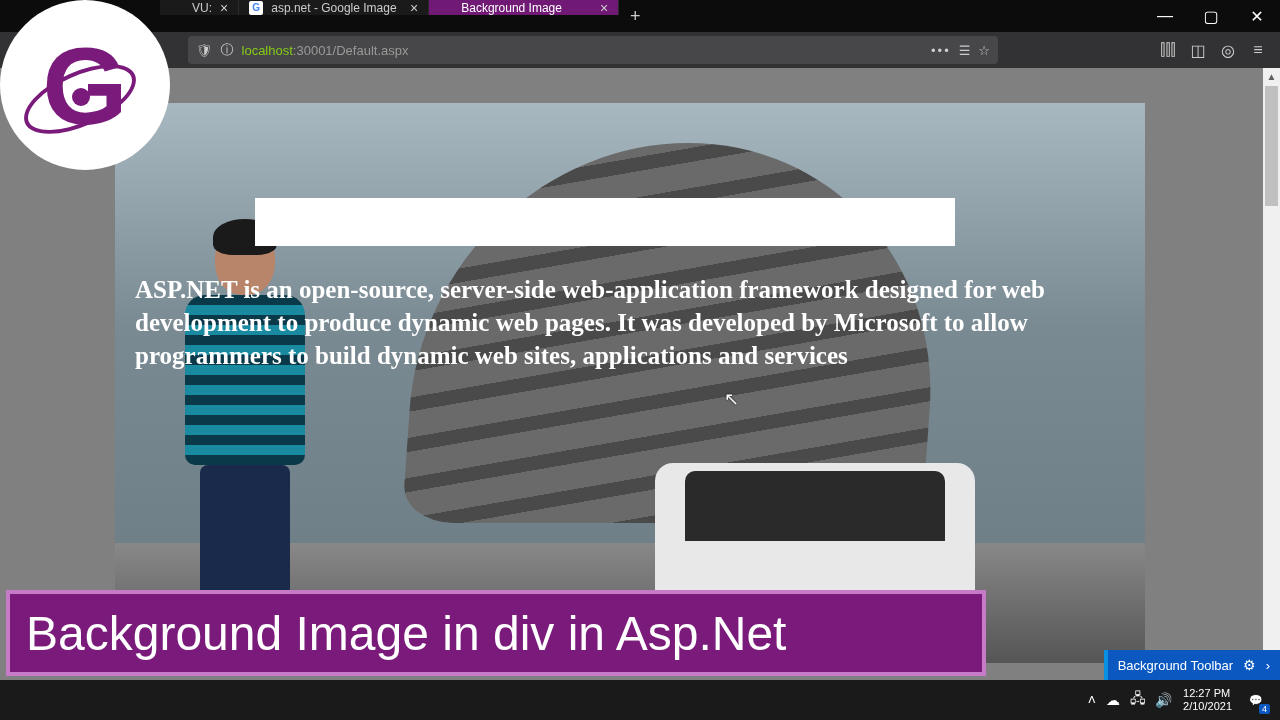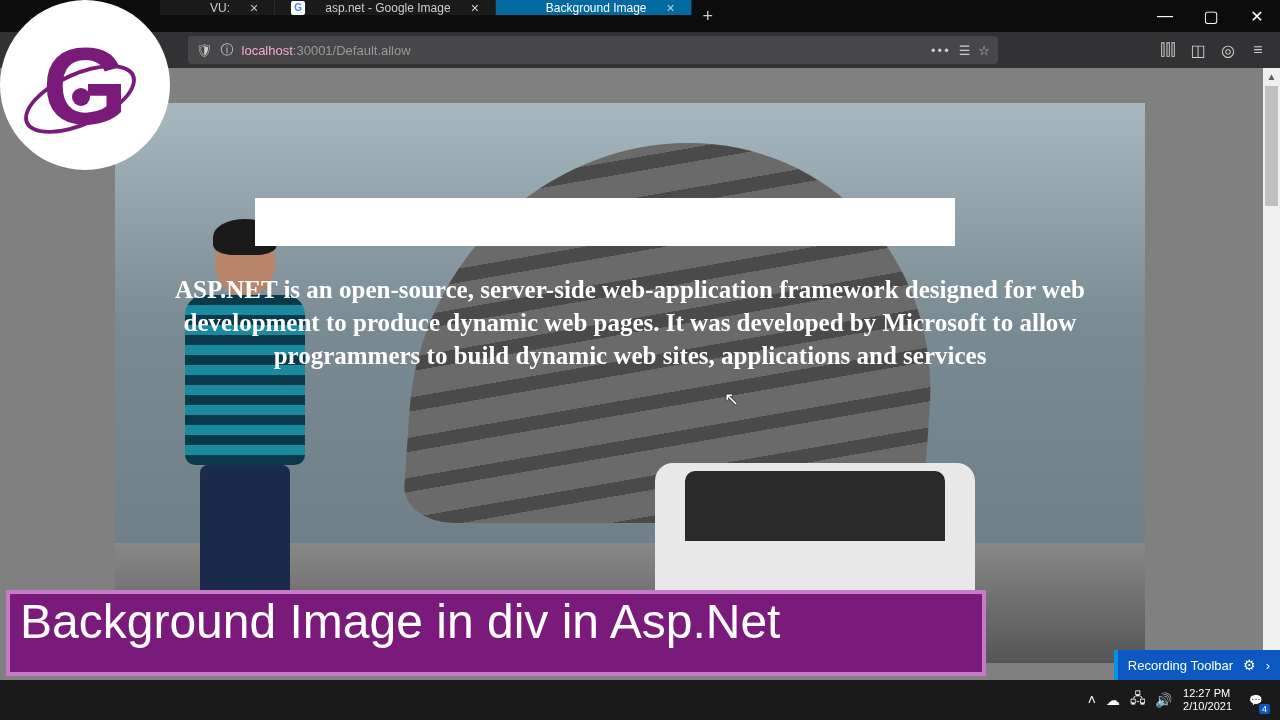--- a/index.html
+++ b/index.html
@@ -1,36 +1,36 @@
 <!DOCTYPE html>
 <html><head>
 <meta charset="utf-8">
 <style>
 *{margin:0;padding:0;box-sizing:border-box;font-family:"Segoe UI",Arial,sans-serif}
 body{width:1280px;height:720px;overflow:hidden;background:#000;position:relative}
 
 
 .titlebar{height:32px;background:#0c0c0c;display:flex;align-items:stretch;color:#fff}
 .tabs{display:flex;align-items:stretch;flex:1;margin-left:160px}
-.tab{display:flex;align-items:center;height:15px;padding:0 16px;gap:20px;font-size:12px;border-right:1px solid #2a2a2a;min-width:190px}
+.tab{display:flex;align-items:center;height:15px;padding:0 10px;gap:8px;font-size:12px;border-right:1px solid #2a2a2a;min-width:190px}
 .tab.inactive{background:#1a1a1a;color:#ccc}
-.tab.active{background:#0369a1;color:#fff}
+.tab.active{background:#701a75;color:#fff}
 .tab .favicon{width:14px;height:14px;border-radius:2px;display:inline-flex;align-items:center;justify-content:center;font-size:10px}
 .tab .close{margin-left:auto;color:#ccc;font-size:14px;cursor:pointer}
 .newtab{width:32px;display:flex;align-items:center;justify-content:center;color:#ccc;font-size:18px;cursor:pointer}
 .wincontrols{margin-left:auto;display:flex}
 .winbtn{width:46px;display:flex;align-items:center;justify-content:center;color:#fff}
 
 
 .navbar{height:36px;background:#323234;display:flex;align-items:center;padding:0 8px;gap:6px}
 .navicon{width:28px;height:28px;display:flex;align-items:center;justify-content:center;color:#ccc}
 .urlbar{flex:1;height:28px;background:#474749;border-radius:4px;display:flex;align-items:center;padding:0 8px;gap:8px;color:#ccc;font-size:13px;margin:0 150px 0 180px}
 .urlbar .shield{color:#ccc}
 .urlbar .urltext{flex:1;color:#999}
-.urlbar .urltext .host{color:#f9a8d4}
+.urlbar .urltext .host{color:#84cc16}
 .urlbar .dots{letter-spacing:2px}
 .right-icons{display:flex;gap:2px}
 
 
 .viewport{position:relative;height:612px;background:#808080;overflow:hidden}
 .scrollbar{position:absolute;right:0;top:0;width:17px;height:100%;background:#f0f0f0}
 .scrollbar .thumb{position:absolute;top:18px;left:2px;width:13px;height:120px;background:#c0c0c0}
 .scrollbar .arr{position:absolute;left:0;width:17px;height:17px;display:flex;align-items:center;justify-content:center;color:#606060;font-size:10px}
 .scrollbar .arr.up{top:0}
 .scrollbar .arr.down{bottom:0}
@@ -43,30 +43,30 @@
 .car::before{content:"";position:absolute;top:8px;left:30px;width:260px;height:70px;background:#2a2a2a;border-radius:10px 10px 0 0}
 .car .wheel{position:absolute;bottom:-18px;width:58px;height:58px;background:#1a1a1a;border-radius:50%;border:8px solid #333}
 .car .wheel.l{left:28px}.car .wheel.r{right:28px}
 .person{position:absolute;left:60px;top:120px;width:140px;height:420px}
 .person .head{width:60px;height:72px;background:#b8856a;border-radius:50% 50% 44% 44%;margin:0 auto}
 .person .hair{position:absolute;top:-4px;left:38px;width:64px;height:36px;background:#1a1a1a;border-radius:50% 50% 30% 30%}
 .person .torso{width:120px;height:170px;margin:0 auto;background:repeating-linear-gradient(180deg,#0a3a4a 0 10px,#1a8aa0 10px 20px);border-radius:20px 20px 10px 10px}
 .person .legs{width:90px;height:200px;margin:0 auto;background:#1a2a4a;border-radius:8px}
 
 .whitebar{position:absolute;left:140px;top:95px;width:700px;height:48px;background:#fff}
-.desc{position:absolute;left:20px;right:20px;top:170px;color:#fff;font-family:Georgia,"Times New Roman",serif;font-weight:bold;font-size:25px;text-align:center;line-height:1.32}
+.desc{position:absolute;left:20px;right:20px;top:170px;color:#fff;font-family:Georgia,"Times New Roman",serif;font-weight:bold;font-size:25px;line-height:1.32}
 
 
 .logo{position:absolute;top:0;left:0;width:170px;height:170px;background:#fff;border-radius:50%;display:flex;align-items:center;justify-content:center;z-index:50}
 .logo-g{font-size:110px;font-weight:900;color:#7a1a7a;font-family:Arial,sans-serif;position:relative}
 .logo-ring{position:absolute;width:120px;height:54px;border:4px solid #7a1a7a;border-radius:50%;transform:rotate(-24deg);top:72px;left:20px}
 .logo-dot{position:absolute;width:18px;height:18px;background:#7a1a7a;border-radius:50%;top:88px;left:72px}
 
 
-.caption{position:absolute;left:6px;bottom:44px;width:980px;height:86px;background:#7a1a7a;border:4px solid #c77ac7;display:flex;padding:0 10px;z-index:40}
+.caption{position:absolute;left:6px;bottom:44px;width:980px;height:86px;background:#7a1a7a;border:4px solid #c77ac7;display:flex;align-items:center;padding:0 16px;z-index:40}
 .caption-text{color:#fff;font-size:48px;font-weight:400;font-family:Arial,sans-serif}
 
 
 .rec{position:absolute;right:0;bottom:40px;height:30px;background:#0a58c0;color:#fff;display:flex;align-items:center;padding:0 10px;gap:10px;font-size:13px;z-index:45;border-left:4px solid #0a90e0}
 .rec .gear{font-size:14px}
 
 
 .taskbar{position:absolute;left:0;bottom:0;width:100%;height:40px;background:#1a1a1a;display:flex;align-items:center;z-index:60}
 .taskbar .spacer{flex:1}
 .tray{display:flex;align-items:center;gap:10px;color:#fff;padding:0 10px;font-size:11px}
@@ -103,21 +103,21 @@
     <div class="winbtn">▢</div>
     <div class="winbtn">✕</div>
   </div>
 </div>
 
 <div class="navbar">
   <div class="urlbar">
     <span class="shield">🛡</span>
     <span>ⓘ</span>
     <span class="urltext">
-      <span class="host">localhost</span><span>:30001/Default.allow</span>
+      <span class="host">localhost</span><span>:30001/Default.aspx</span>
     </span>
     <span class="dots">•••</span>
     <span>☰</span>
     <span>☆</span>
   </div>
   <div class="right-icons">
     <div class="navicon">⫿⫿⫿</div>
     <div class="navicon">◫</div>
     <div class="navicon">◎</div>
     <div class="navicon">≡</div>
@@ -152,21 +152,21 @@
   <div class="logo-g">G</div>
   <div class="logo-ring"></div>
   <div class="logo-dot"></div>
 </div>
 
 <div class="caption">
   <span class="caption-text">Background Image in div in Asp.Net</span>
 </div>
 
 <div class="rec">
-  <span>Recording Toolbar</span>
+  <span>Background Toolbar</span>
   <span class="gear">⚙</span>
   <span>›</span>
 </div>
 
 <div class="cursor">↖</div>
 
 <div class="taskbar">
   <div class="spacer"></div>
   <div class="tray">
     <span class="trayicon">˄</span>

